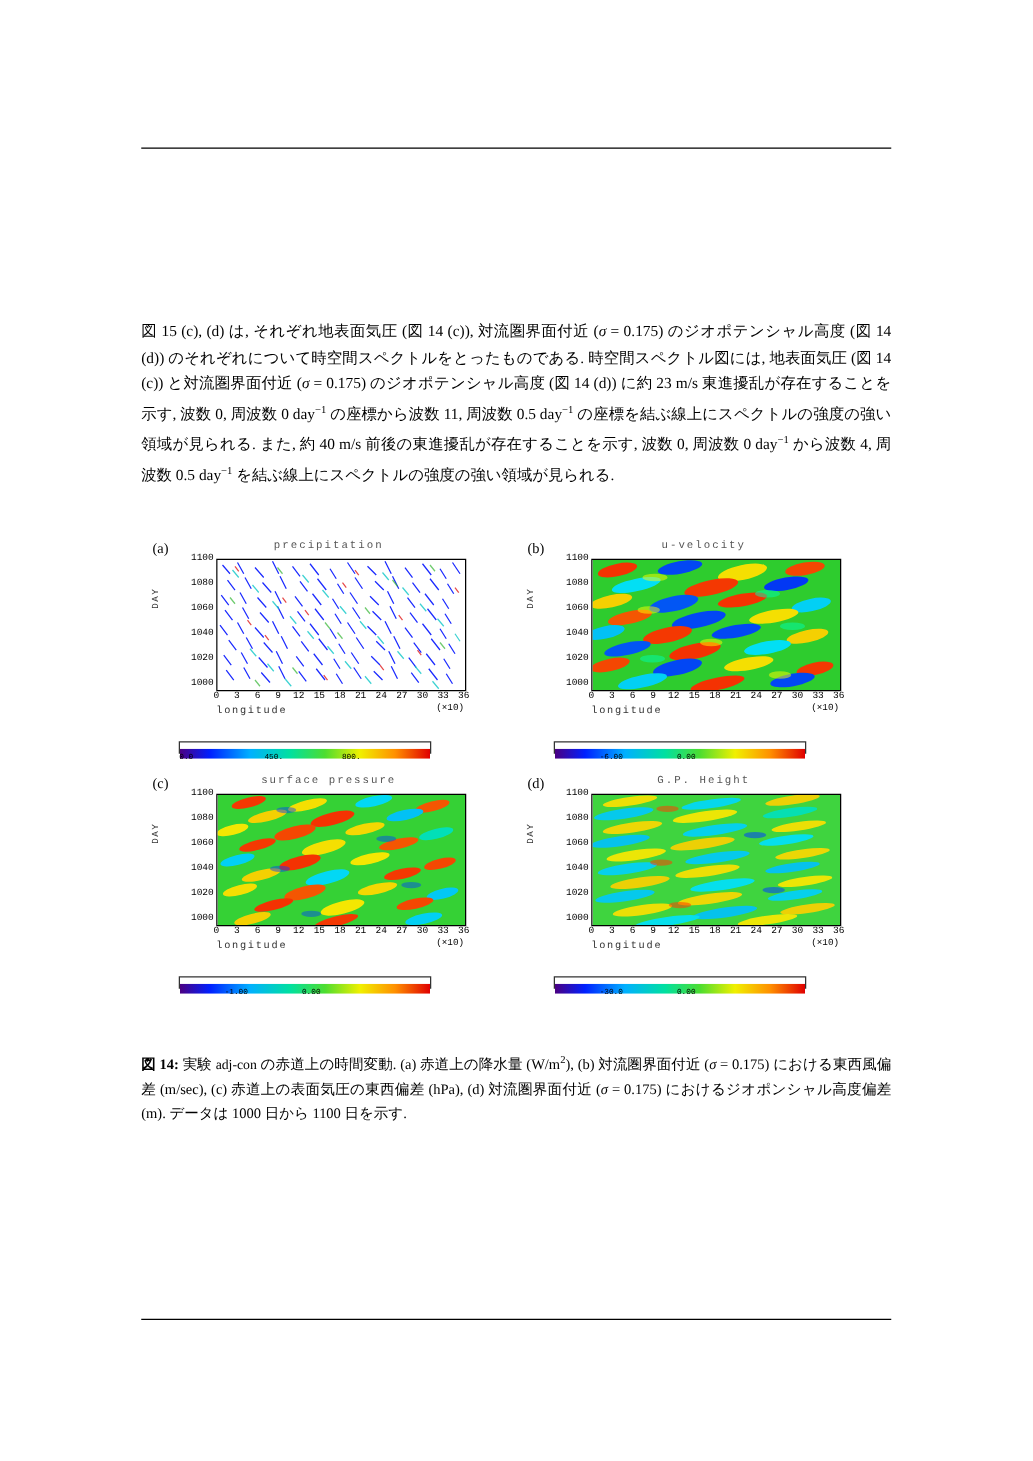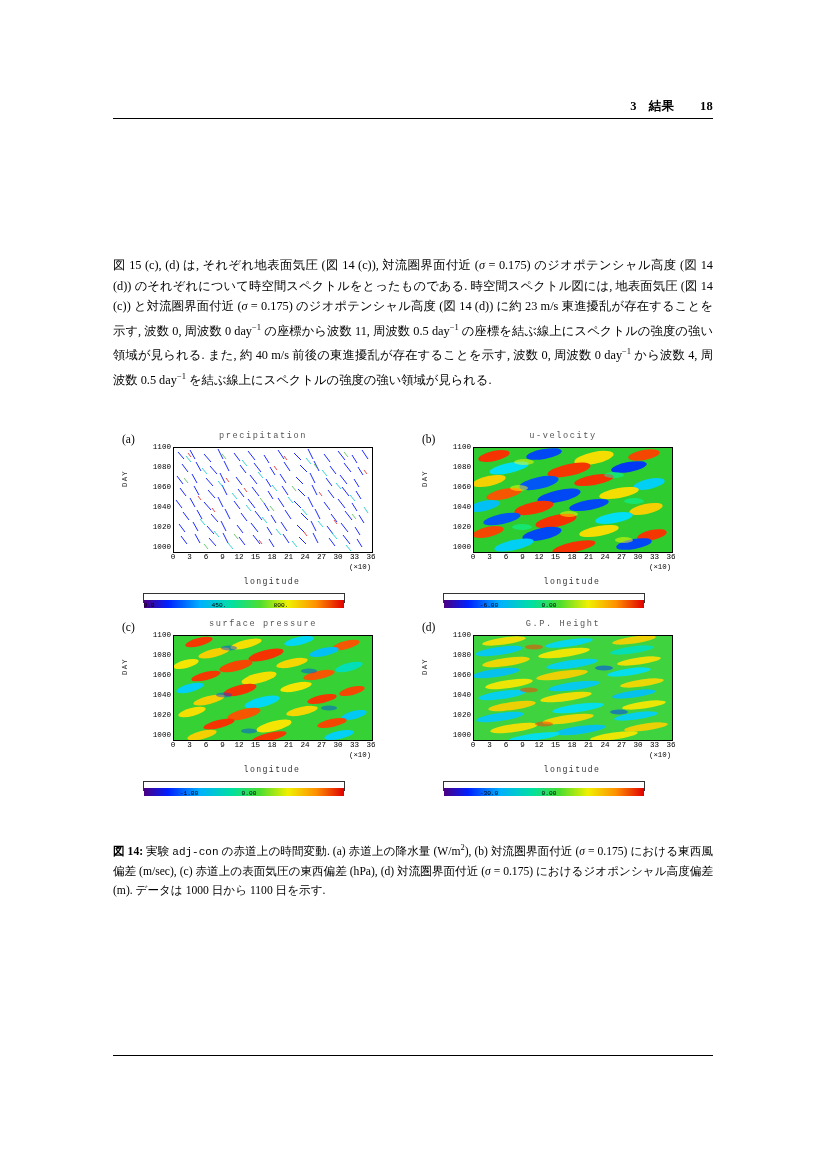--- a/index.html
+++ b/index.html
@@ -38,21 +38,21 @@
     left:113px;width:600px;
     font-size:12.3px;
     line-height:20.6px;
     text-align:justify;
     text-justify:inter-character;
   }
   .p1{top:138px;}
   .p2{top:255px;}
   sub,sup{font-size:8.5px;}
   .mi{font-family:"Liberation Serif",serif;font-style:italic;}
-  .mono{font-family:Liberation Mono, monospace;font-size:11px;margin-top:11px;}
+  .mono{font-family:Liberation Serif, serif;font-size:11px;margin-top:11px;}
   
   .figure{
     position:absolute;left:113px;top:425px;width:600px;height:375px;
   }
   .panel{position:absolute;width:300px;height:188px;}
   .pa{left:0px;top:0px;}
   .pb{left:300px;top:0px;}
   .pc{left:0px;top:188px;}
   .pd{left:300px;top:188px;}
   .plabel{
@@ -92,21 +92,21 @@
   .xtick{
     position:absolute;top:0;
     font-family:"Liberation Mono",monospace;
     font-size:7.6px;text-align:center;width:14px;margin-left:-7px;
   }
   .xmul{
     position:absolute;left:236px;top:138px;
     font-family:"Liberation Mono",monospace;font-size:7.4px;
   }
   .xlab{
-    position:absolute;left:60px;top:152px;width:198px;text-align:center;
+    position:absolute;left:60px;top:139px;width:198px;
     font-family:"Liberation Mono",monospace;font-size:8.2px;letter-spacing:1.4px;color:#333;
   }
   .cbar{
     position:absolute;left:30px;top:168px;width:200px;height:8px;
     border:1px solid #333;
   }
   .cbar-ticks{
     position:absolute;left:18px;top:177px;width:230px;height:9px;
   }
   .cbt{
@@ -118,23 +118,20 @@
     position:absolute;left:113px;top:838px;width:600px;
     font-size:11.6px;line-height:19px;text-align:justify;
   }
   .caption .lbl{font-weight:bold;}
 </style>
 </head>
 <body>
 
 <div class="page">
 
-  <div class="header">
-    <span class="secnum">3</span><span>結果</span><span class="pageno">18</span>
-  </div>
   <div class="header-rule"></div>
 
 
   <div class="para p2">
     図 15 (c), (d) は, それぞれ地表面気圧 (図 14 (c)), 対流圏界面付近 (<span class="mi">σ</span> = 0.175) のジオポテンシャル高度 (図 14 (d)) のそれぞれについて時空間スペクトルをとったものである. 時空間スペクトル図には, 地表面気圧 (図 14 (c)) と対流圏界面付近 (<span class="mi">σ</span> = 0.175) のジオポテンシャル高度 (図 14 (d)) に約 23 m/s 東進擾乱が存在することを示す, 波数 0, 周波数 0&nbsp;day<sup>−1</sup> の座標から波数 11, 周波数 0.5&nbsp;day<sup>−1</sup> の座標を結ぶ線上にスペクトルの強度の強い領域が見られる. また, 約 40 m/s 前後の東進擾乱が存在することを示す, 波数 0, 周波数 0&nbsp;day<sup>−1</sup> から波数 4, 周波数 0.5&nbsp;day<sup>−1</sup> を結ぶ線上にスペクトルの強度の強い領域が見られる.
   </div>
 
   <div class="figure">
 
     <div class="panel pa">

